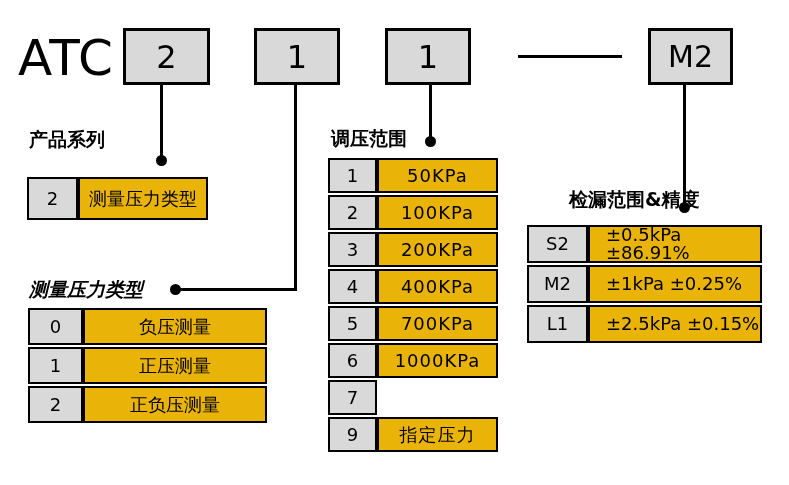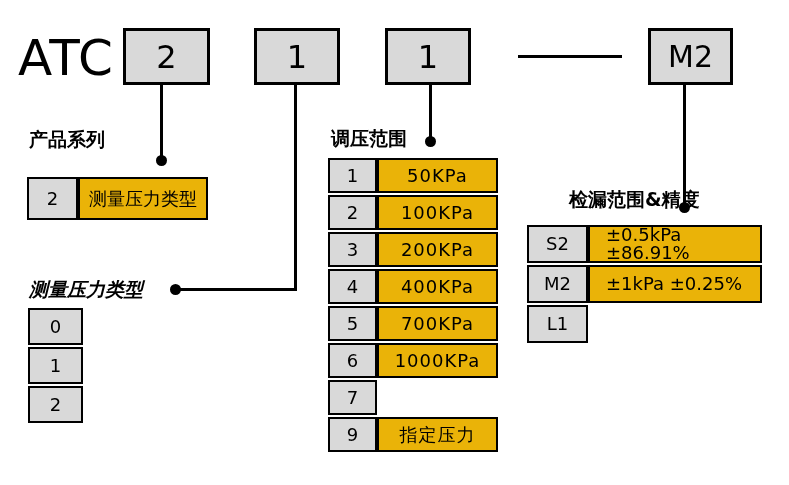--- a/index.html
+++ b/index.html
@@ -164,26 +164,29 @@
     <div class="spec-row">
       <div class="cell code">2</div>
       <div class="cell value">测量压力类型</div>
     </div>
   </div>
 
   <div class="section-heading h-type">测量压力类型</div>
   <div class="spec-table t-type">
     <div class="spec-row">
       <div class="cell code">0</div>
+      <div class="cell value">负压测量</div>
     </div>
     <div class="spec-row">
       <div class="cell code">1</div>
+      <div class="cell value">正压测量</div>
     </div>
     <div class="spec-row">
       <div class="cell code">2</div>
+      <div class="cell value">正负压测量</div>
     </div>
   </div>
 
   <div class="section-heading h-range">调压范围</div>
   <div class="spec-table t-range">
     <div class="spec-row">
       <div class="cell code">1</div>
       <div class="cell value">50KPa</div>
     </div>
     <div class="spec-row">
@@ -220,16 +223,17 @@
     <div class="spec-row">
       <div class="cell code">S2</div>
       <div class="cell value">±0.5kPa ±86.91%</div>
     </div>
     <div class="spec-row">
       <div class="cell code">M2</div>
       <div class="cell value">±1kPa ±0.25%</div>
     </div>
     <div class="spec-row">
       <div class="cell code">L1</div>
+      <div class="cell value">±2.5kPa ±0.15%</div>
     </div>
   </div>
 
 </div>
 
 </body></html>

